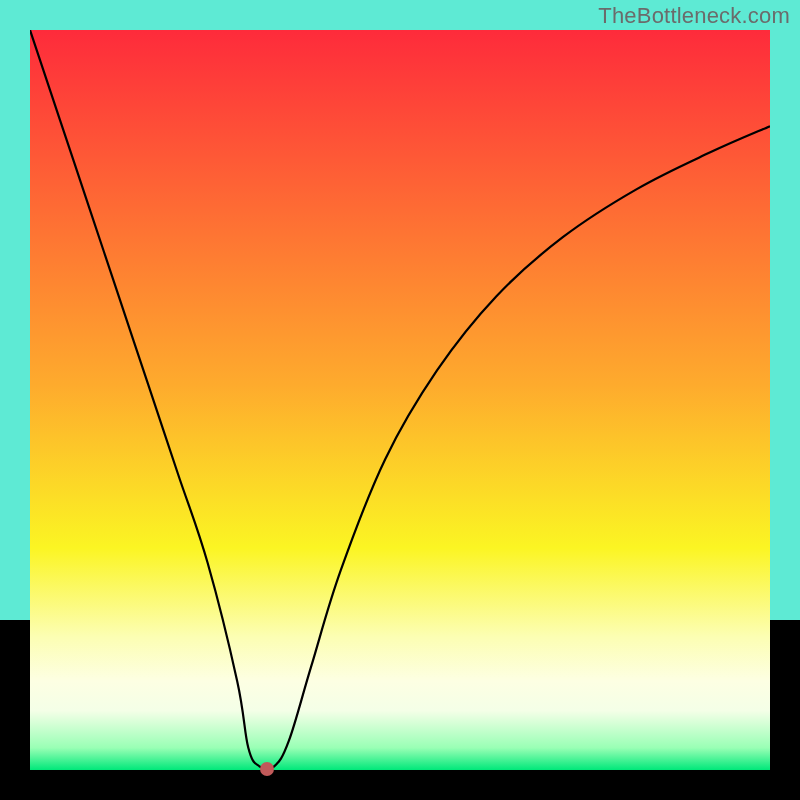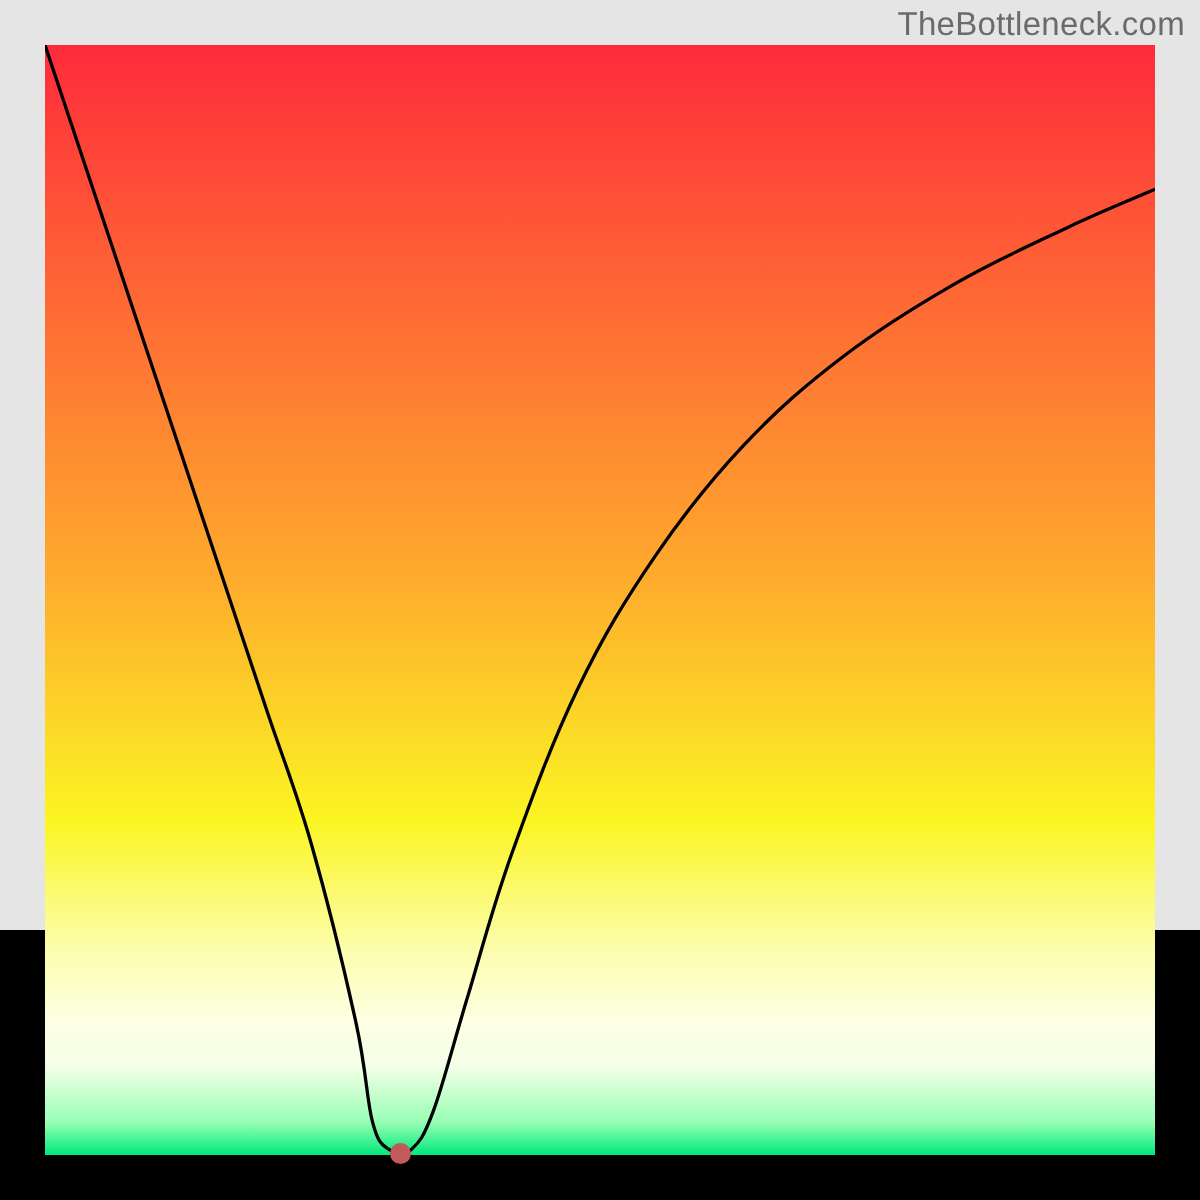--- a/index.html
+++ b/index.html
@@ -8,21 +8,21 @@
     width: 800px;
     height: 800px;
     background: #000;
     overflow: hidden;
     font-family: Arial, Helvetica, sans-serif;
   }
   .stage {
     position: relative;
     width: 800px;
     height: 620px;
-    background: #e5e5e5;
+    background: #5eead4;
   }
   .watermark {
     position: absolute;
     top: 3px;
     right: 10px;
     color: #6b6b6b;
     font-size: 22px;
     letter-spacing: 0.2px;
     z-index: 3;
     font-weight: 400;

